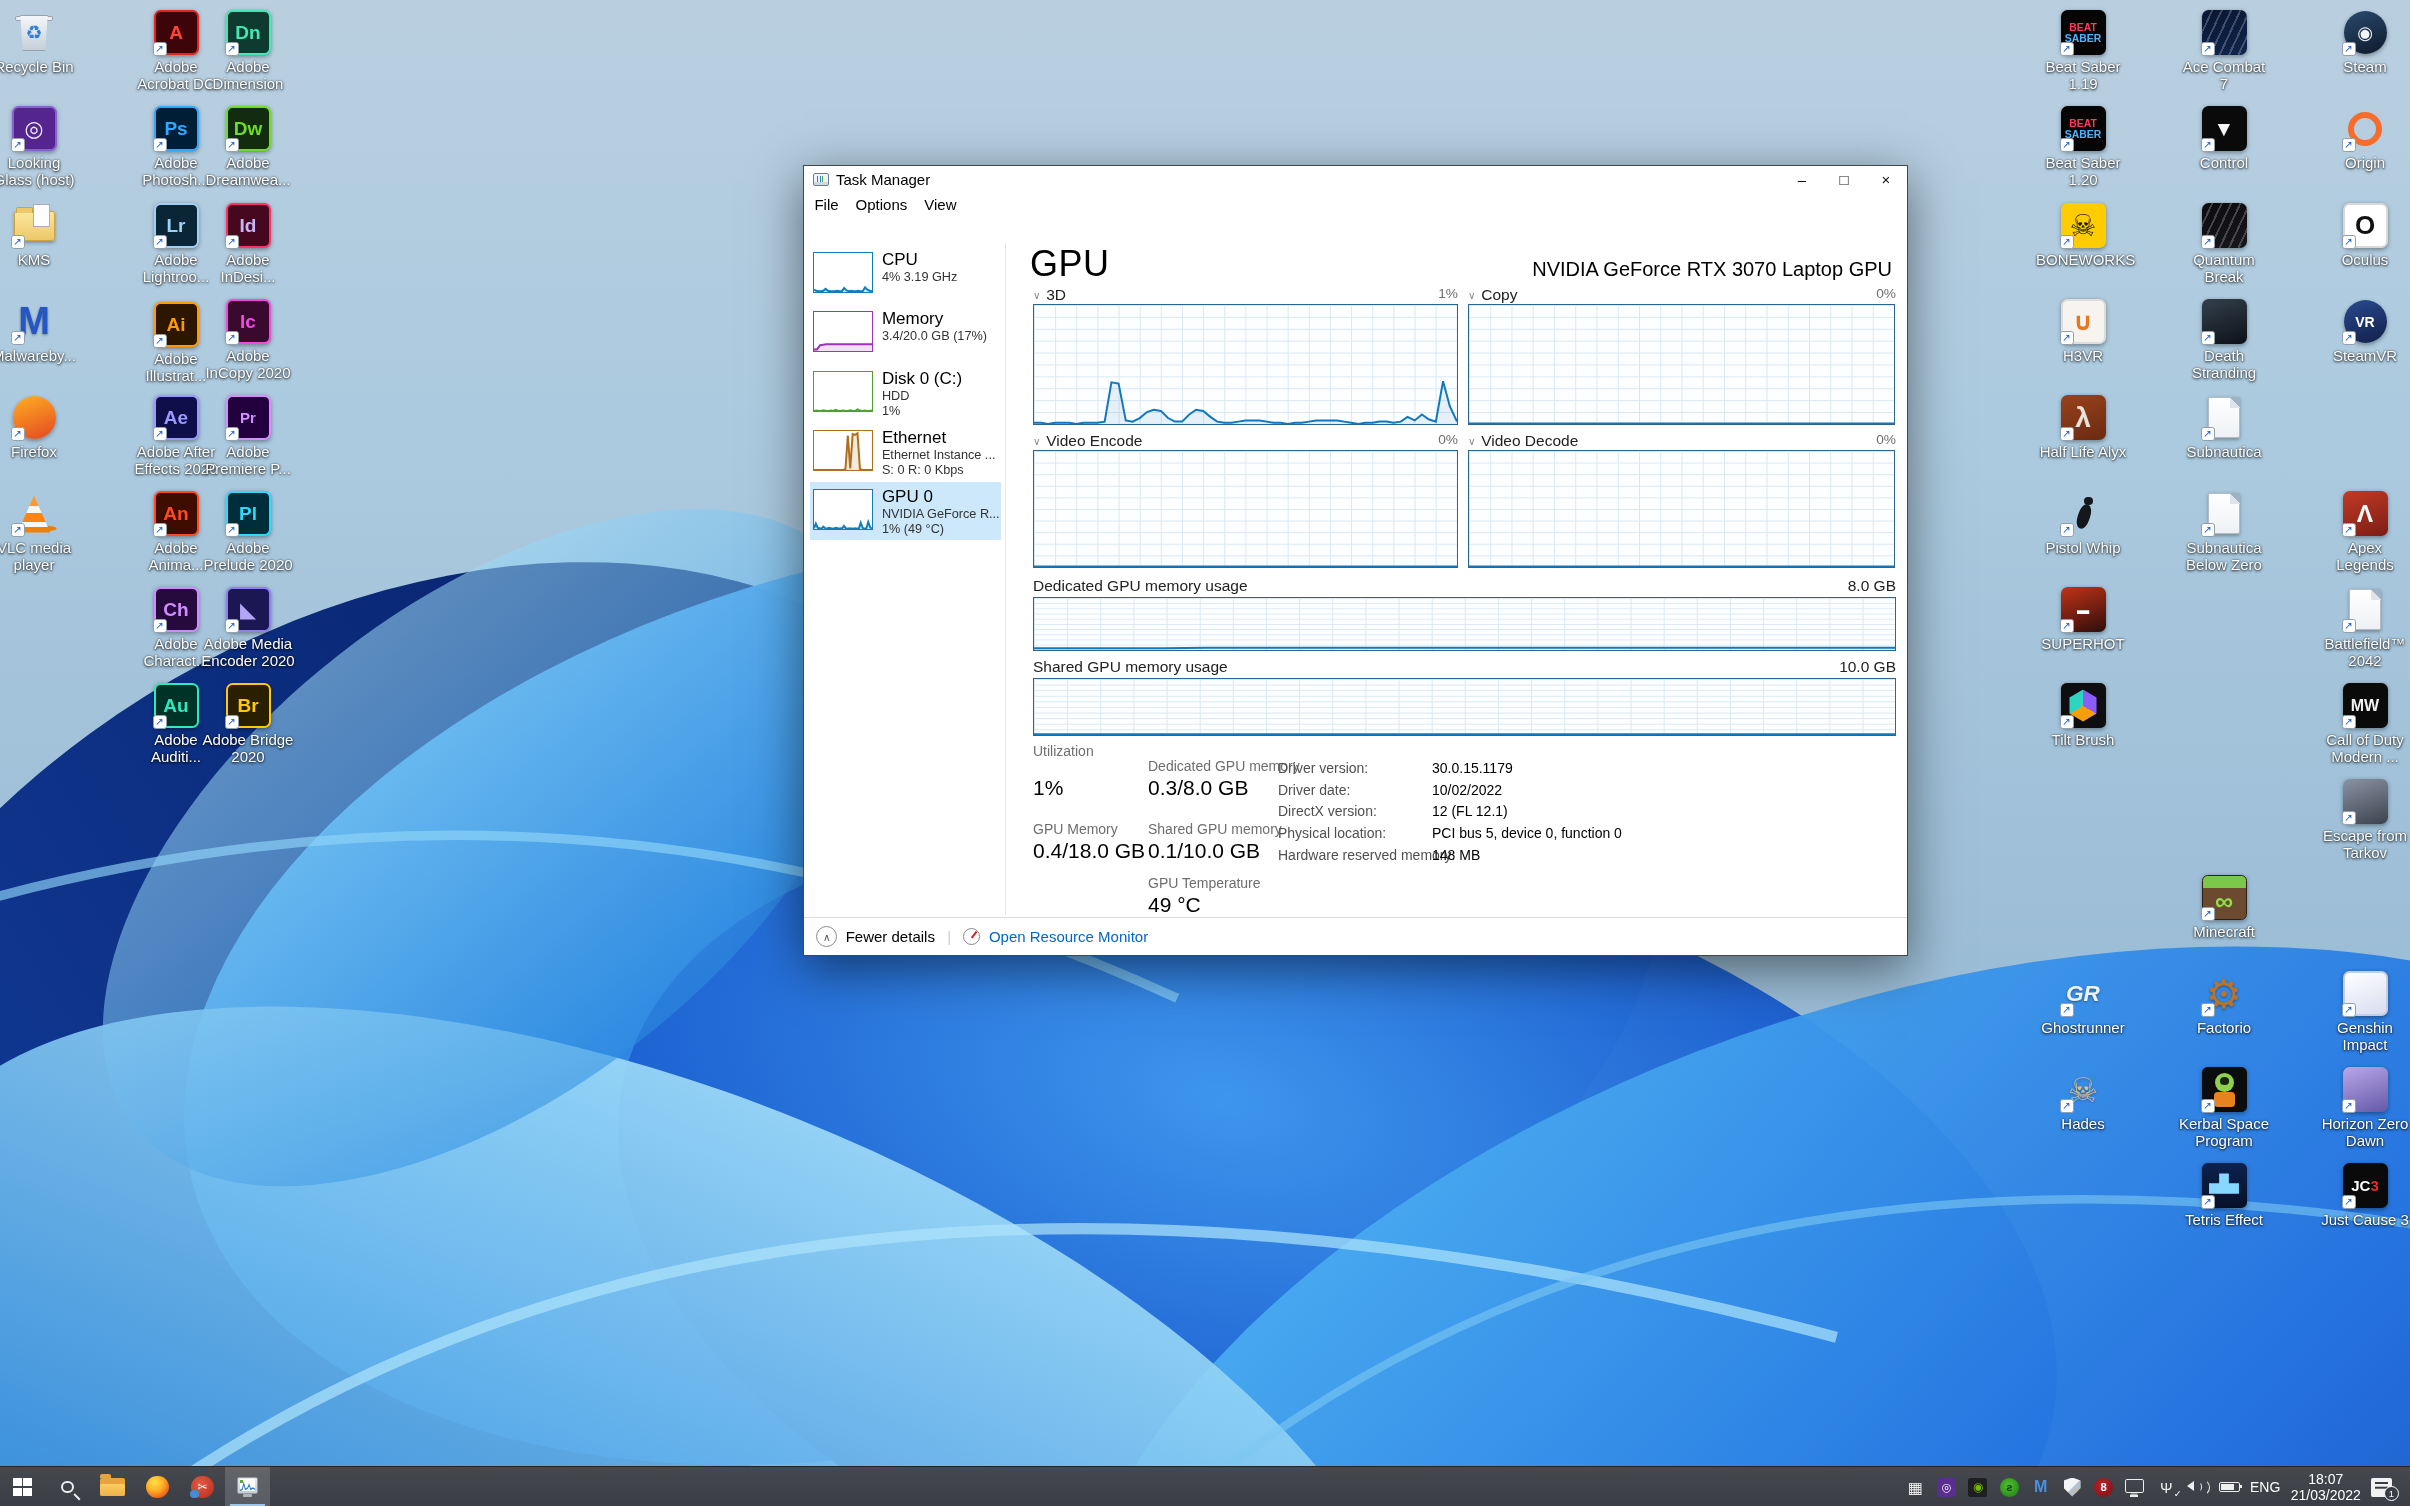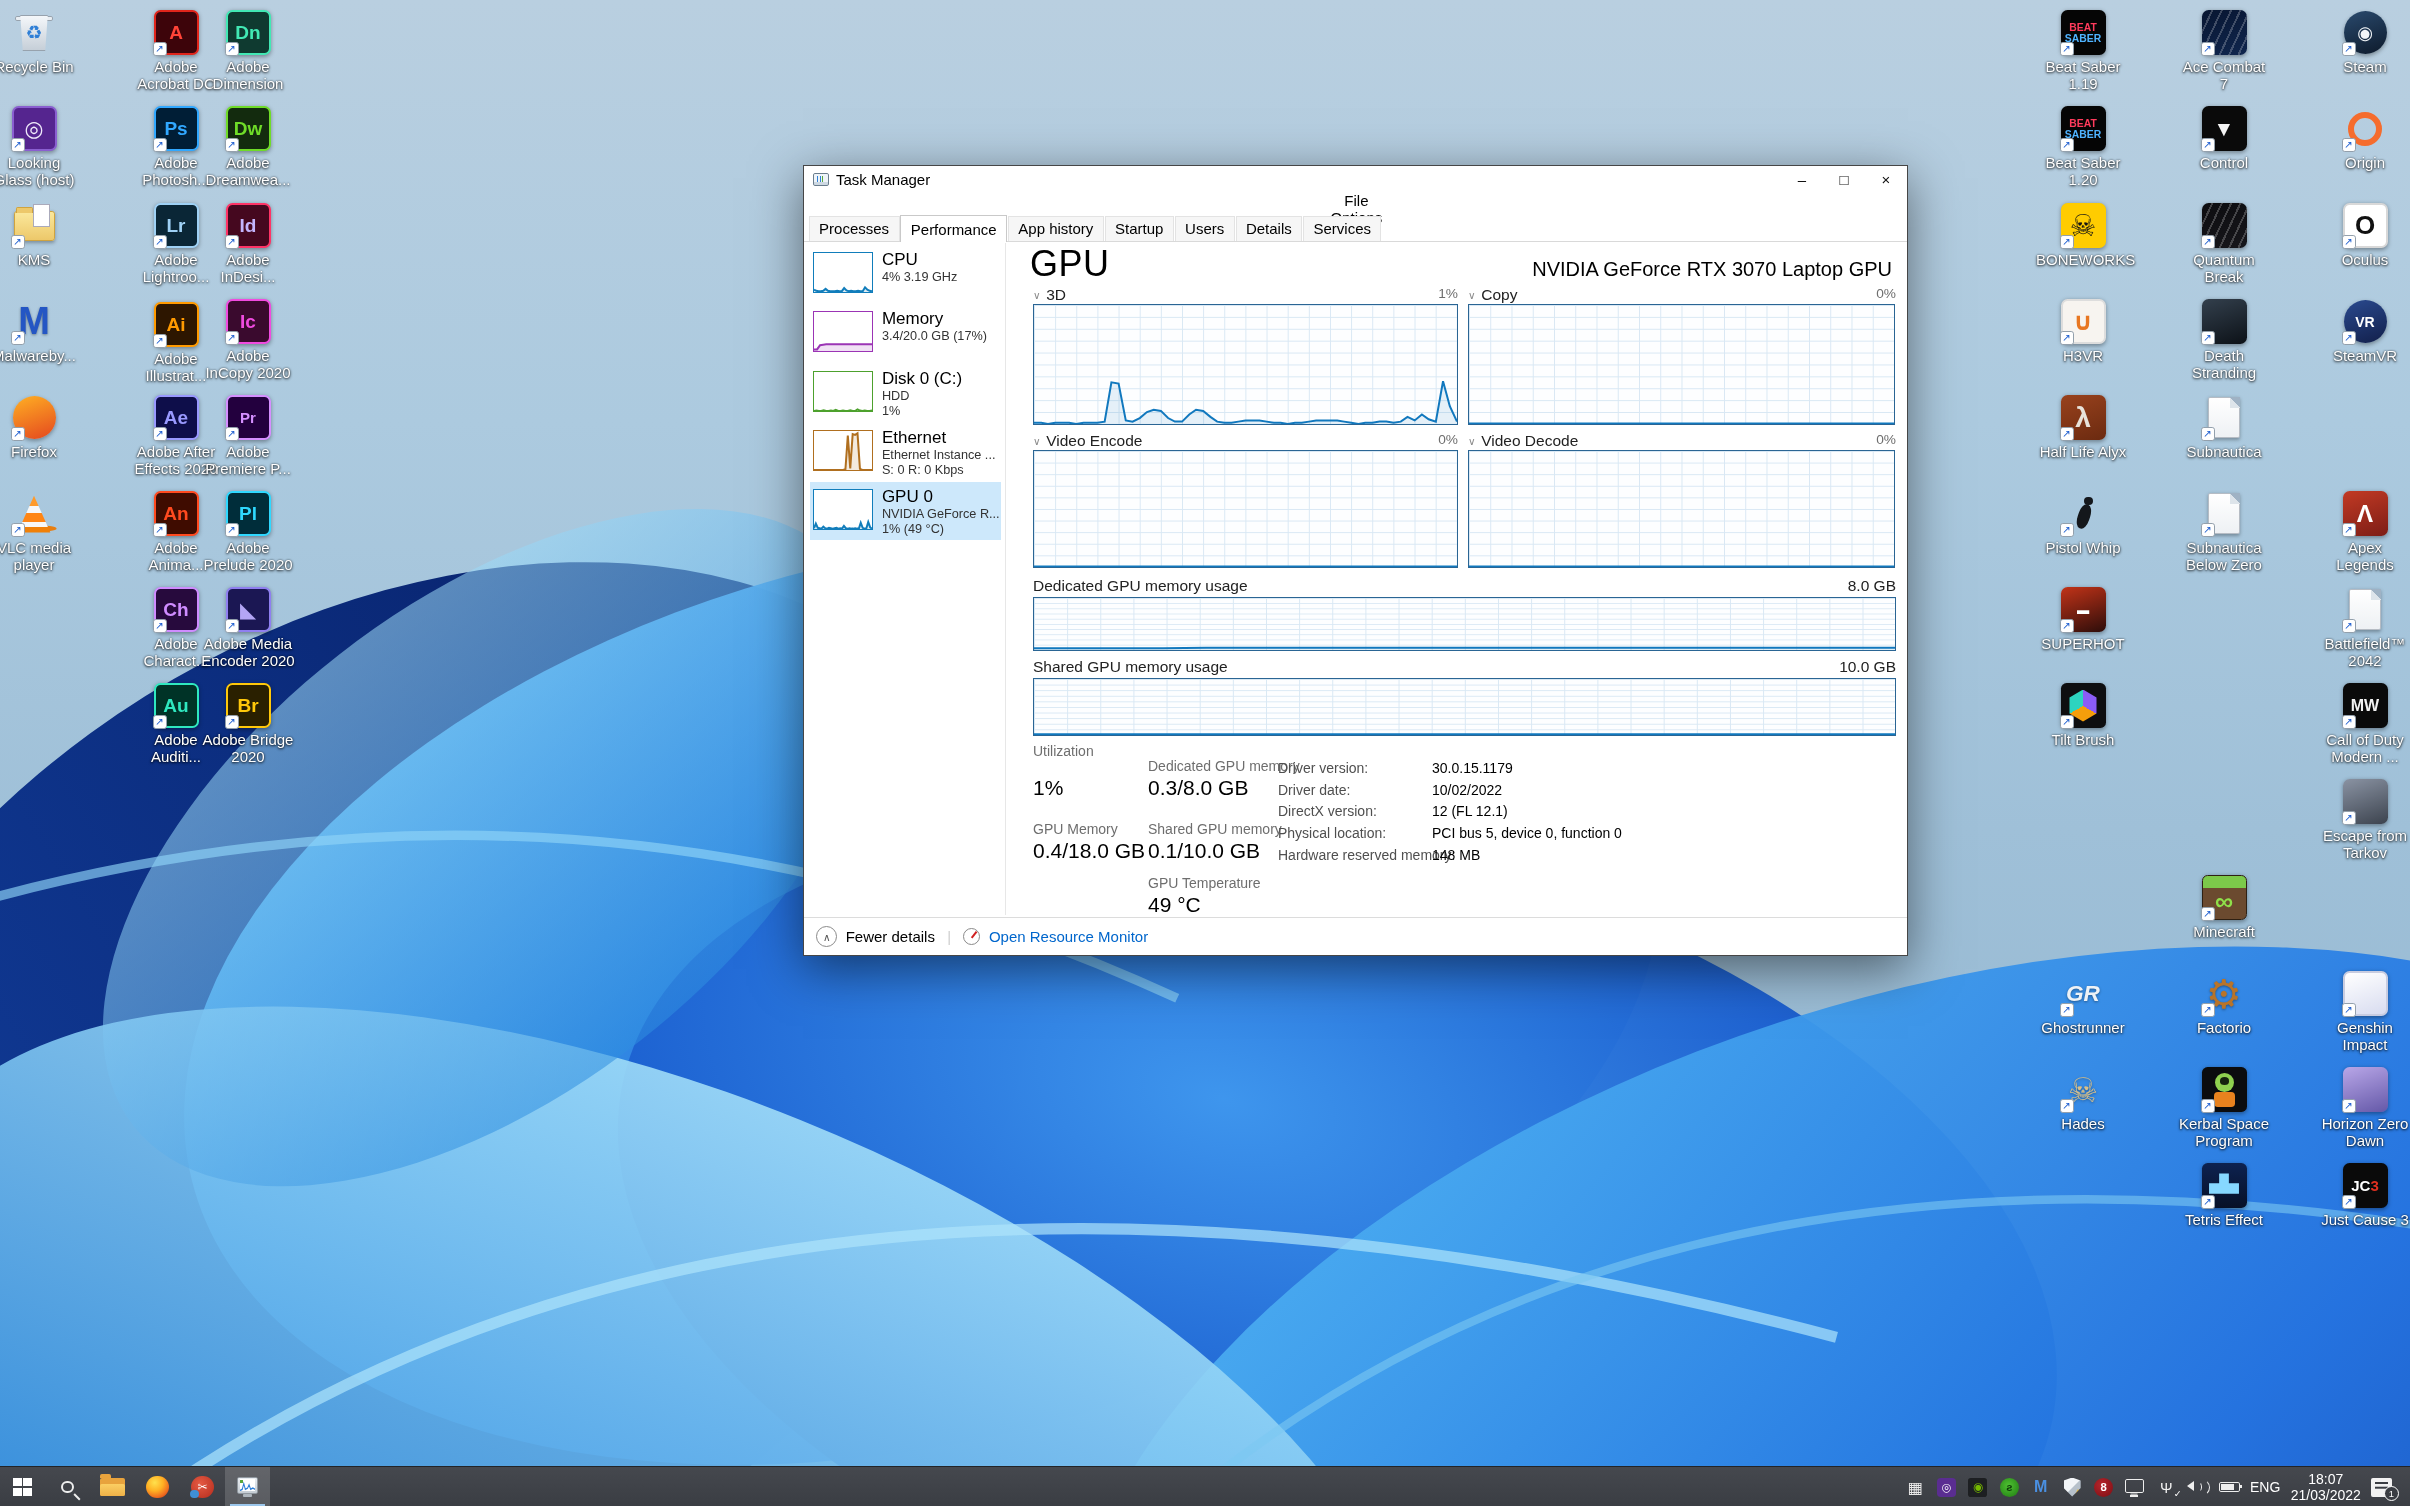--- a/index.html
+++ b/index.html
@@ -64,21 +64,21 @@
   .tmwin{position:absolute;left:803px;top:165px;width:1105px;height:791px;background:#fff;
     border:0.9px solid #464646;box-shadow:0 13px 47px rgba(0,0,0,.5);z-index:20;color:#000;}
   .tm-titlebar{position:absolute;top:0;left:0;right:0;height:26px;display:flex;align-items:center;background:#fff;}
   .tm-appicon{width:16px;height:13px;margin-left:8.5px;border:0.9px solid #6a7c8c;border-radius:1.9px;
     background:linear-gradient(180deg,#eef4f9 70%,#cdd8e2 70%);position:relative;}
   .tm-appicon::after{content:"";position:absolute;left:1.9px;top:2.8px;width:10.4px;height:5.6px;
     background:linear-gradient(90deg,transparent 0 1.9px,#2f7fd6 1.9px 2.8px,transparent 2.8px 4.7px,#2f7fd6 4.7px 5.6px,transparent 5.6px 7.5px,#58a83a 7.5px 8.5px,transparent 8.5px);}
   .tm-title{margin-left:7.5px;font-size:15px;}
   .tm-controls{margin-left:auto;display:flex;height:100%;}
   .tm-ctrl{width:42px;display:flex;align-items:center;justify-content:center;font-size:15px;color:#111;}
-  .tm-menubar{position:absolute;top:26px;left:0;right:0;height:24.5px;display:flex;align-items:center;padding-left:1.9px;flex-direction:column;}
+  .tm-menubar{position:absolute;top:26px;left:0;right:0;height:24.5px;display:flex;align-items:center;padding-left:1.9px;}
   .tm-menu{padding:0 8.5px;font-size:15px;}
   .tm-tabstrip{position:absolute;top:51px;left:0;right:0;height:25.4px;display:flex;align-items:flex-end;
     padding-left:4.7px;border-bottom:0.9px solid #d9d9d9;}
   .tm-tab{padding:2.8px 9.4px 4.7px;font-size:15px;border:0.9px solid #e3e3e3;border-bottom:none;background:#f6f6f6;
     margin-right:0.9px;white-space:nowrap;}
   .tm-tab.active{background:#fff;border-color:#c9c9c9;position:relative;top:0.9px;padding-top:4.7px;font-weight:normal;}
   .side-item{position:absolute;left:5.6px;width:191px;height:58px;display:flex;gap:8.5px;padding:4.7px 3.8px;}
   .side-item.selected{background:#cde8fb;}
   .minichart{width:60px;height:41px;border:1.9px solid;background:#fff;flex:none;margin-top:1.9px;position:relative;overflow:hidden;}
   .minichart svg{position:absolute;inset:0;width:100%;height:100%;}
@@ -681,29 +681,20 @@
         <div class="tm-ctrl">–</div>
         <div class="tm-ctrl">□</div>
         <div class="tm-ctrl">×</div>
       </div>
     </div>
     <div class="tm-menubar" id="tm-menubar">
         <div class="tm-menu">File</div>
         <div class="tm-menu">Options</div>
         <div class="tm-menu">View</div>
       </div>
-    <div class="tm-tabstrip" id="tm-tabs">
-        <div class="tm-tab">Processes</div>
-        <div class="tm-tab active">Performance</div>
-        <div class="tm-tab">App history</div>
-        <div class="tm-tab">Startup</div>
-        <div class="tm-tab">Users</div>
-        <div class="tm-tab">Details</div>
-        <div class="tm-tab">Services</div>
-      </div>
     <div id="tm-sidebar">
         <div class="side-item" style="top: 79px;">
           <div class="minichart" style="border-color: rgb(17, 125, 187);">
             <svg viewBox="0 0 100 100" preserveAspectRatio="none">
               <path d="M0,100 L0.0,94.0 L4.0,97.0 L8.0,98.0 L12.0,98.0 L16.0,97.0 L20.0,92.0 L24.0,97.0 L28.0,98.0 L32.0,98.0 L36.0,98.0 L40.0,97.0 L44.0,98.0 L48.0,98.0 L52.0,90.0 L56.0,96.0 L60.0,98.0 L64.0,97.0 L68.0,98.0 L72.0,98.0 L76.0,97.0 L80.0,98.0 L84.0,98.0 L88.0,88.0 L92.0,94.0 L96.0,97.0 L100.0,98.0 L100,100 Z" fill="#117dbb" fill-opacity="0.15"></path>
               <path d="M0.0,94.0 L4.0,97.0 L8.0,98.0 L12.0,98.0 L16.0,97.0 L20.0,92.0 L24.0,97.0 L28.0,98.0 L32.0,98.0 L36.0,98.0 L40.0,97.0 L44.0,98.0 L48.0,98.0 L52.0,90.0 L56.0,96.0 L60.0,98.0 L64.0,97.0 L68.0,98.0 L72.0,98.0 L76.0,97.0 L80.0,98.0 L84.0,98.0 L88.0,88.0 L92.0,94.0 L96.0,97.0 L100.0,98.0" fill="none" stroke="#117dbb" stroke-width="2" vector-effect="non-scaling-stroke"></path>
             </svg>
           </div>
           <div class="side-text">
             <div class="side-title">CPU</div>

